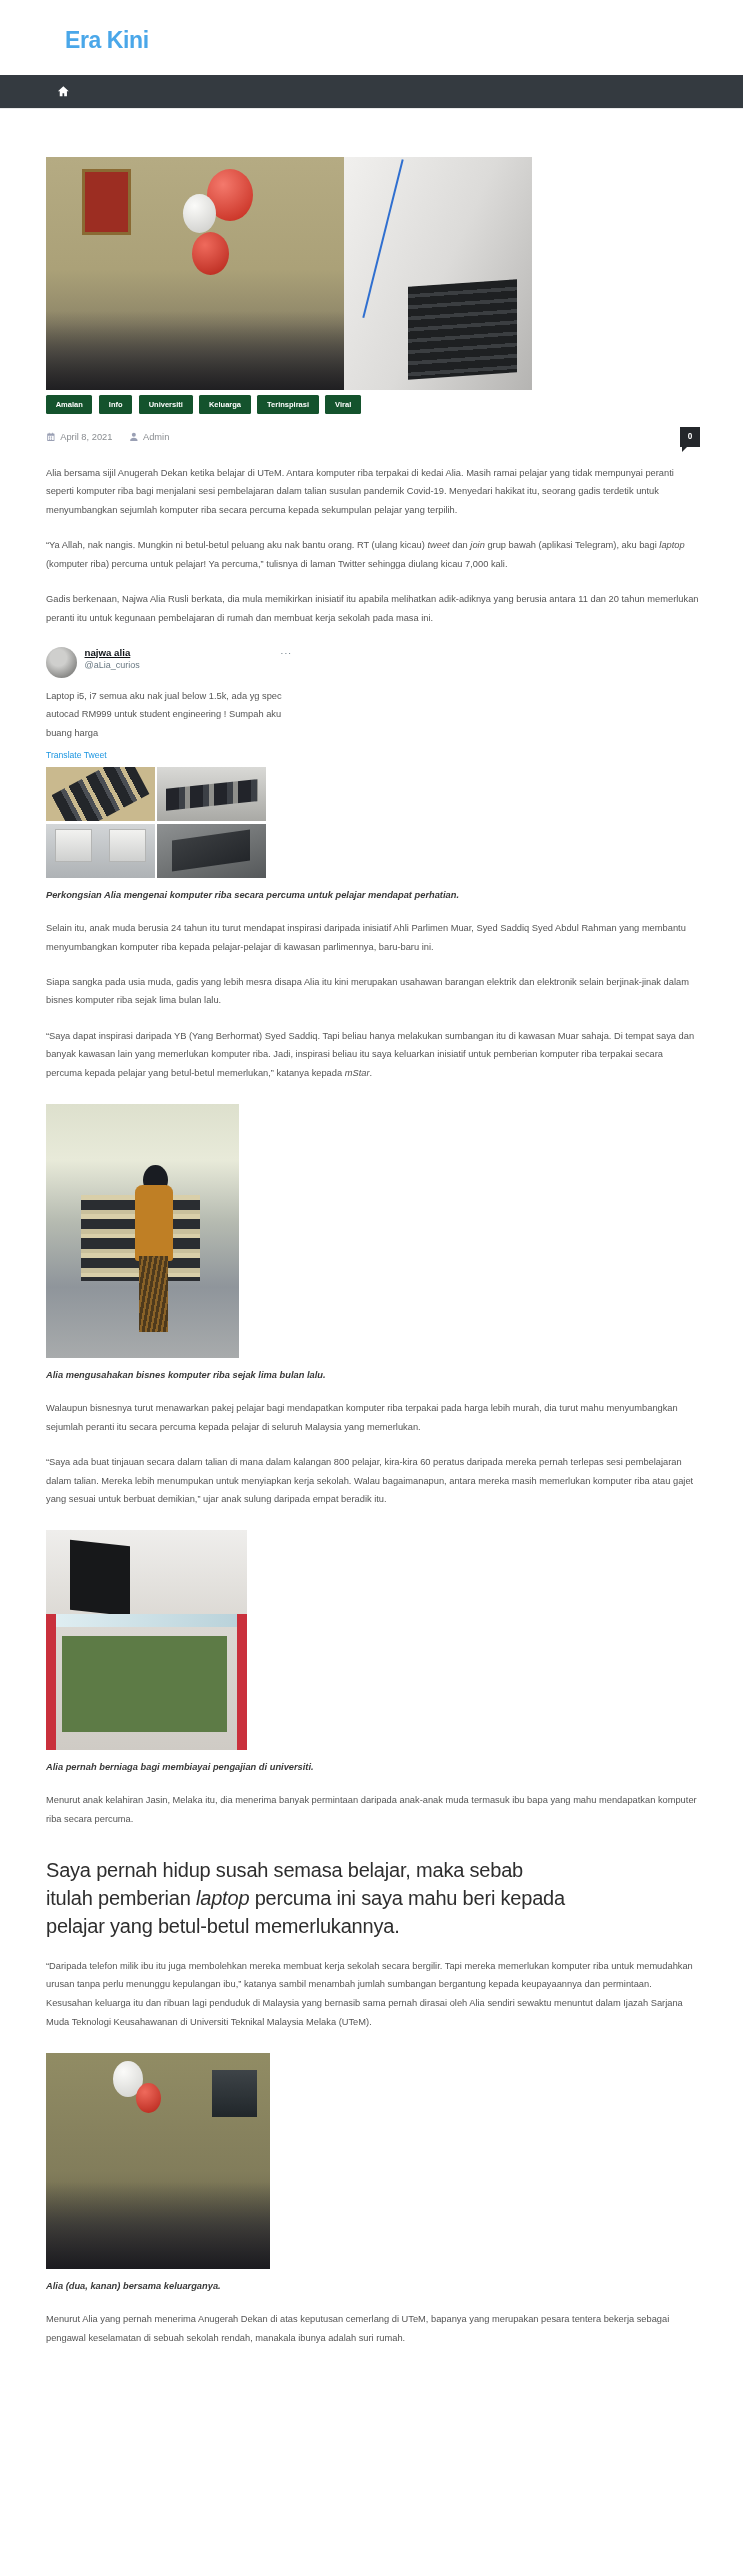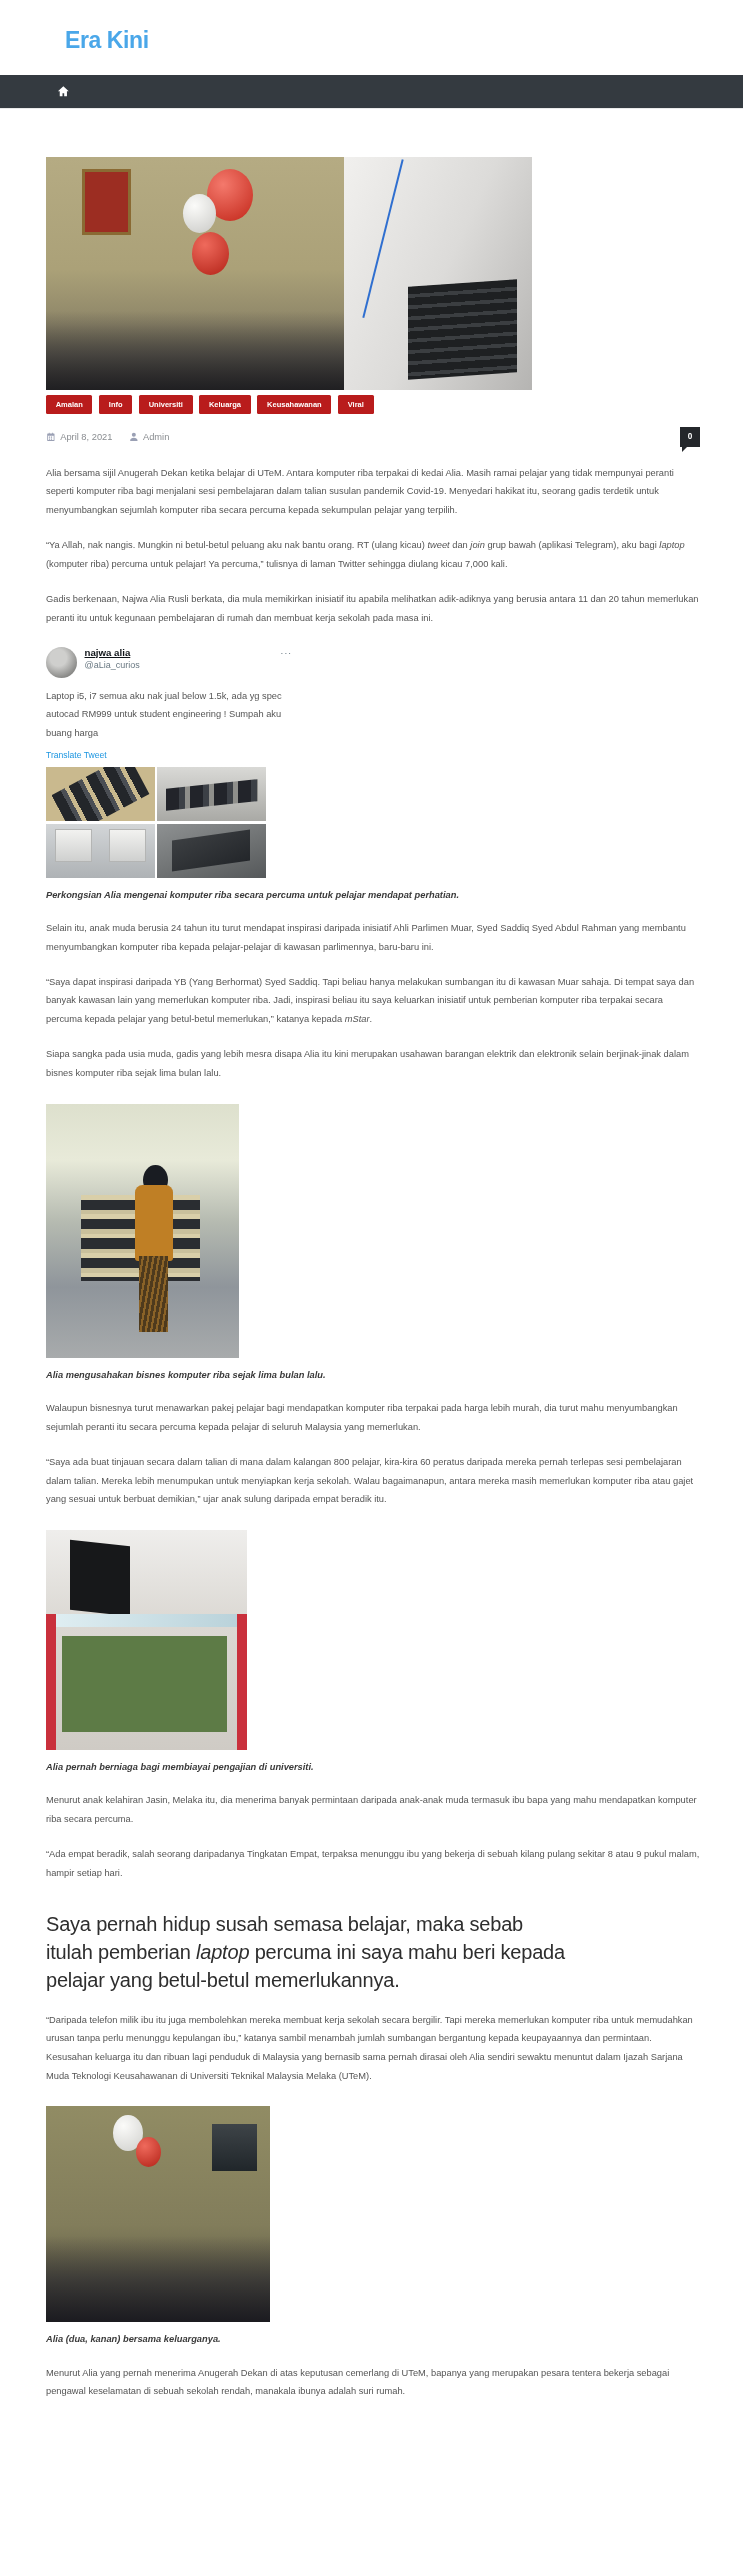--- a/index.html
+++ b/index.html
@@ -33,21 +33,21 @@
   .wall-frame { position:absolute; left:12%; top:5%; width:49px; height:66px; background:#9c2d22; border:3.7px solid #8a6a33; }
   .crowd { position:absolute; bottom:0; left:0; width:100%; height:34%;
     background:linear-gradient(180deg, rgba(0,0,0,0) 0%, rgba(40,40,48,.55) 55%, rgba(25,25,30,.85) 100%); }
   .laptop-stack { position:absolute; right:8%; bottom:6%; width:58%; height:40%; transform:skewY(-4deg);
     background:repeating-linear-gradient(180deg,#1e2022 0 7.5px,#3b3e41 7.5px 11.2px); }
   .cable { position:absolute; top:0; left:20%; width:1.5px; height:70%; background:#2f6fd0; transform:rotate(14deg); }
   
   .post-title { color:#2e2e2e; font-size:15.7px; line-height:21.6px; font-weight:700;
     letter-spacing:-0.1px; margin:22.4px 0 12px; width:627px; }
   .tags { display:flex; gap:6.7px; margin:4.5px 0 13.4px; }
-  .tag { background:#b91c1c; color:#fff; font-size:7.5px; font-weight:bold;
+  .tag { background:#14532d; color:#fff; font-size:7.5px; font-weight:bold;
     padding:5.2px 9.7px; border-radius:1.5px; cursor:pointer; text-decoration:none; }
   .meta { display:flex; align-items:center; gap:16.4px; color:#8a8d91; font-size:9.3px; margin:10.4px 0 4.5px; position:relative; }
   .meta-item { display:inline-flex; align-items:center; gap:4.5px; }
   .comment-badge { margin-left:auto; position:relative; background:#24272b; color:#fff;
     min-width:20px; height:20px; line-height:20px; text-align:center; font-size:8.2px; font-weight:bold; cursor:pointer; }
   .comment-badge::after { content:""; position:absolute; left:2.2px; bottom:-4.5px;
     border:3px solid transparent; border-top-color:#24272b; border-left-color:#24272b; }
   
   .content p { font-size:9.3px; line-height:18.7px; color:#555; margin:16.4px 0; width:654px; }
   .content em { font-style:italic; }
@@ -128,21 +128,21 @@
       <div class="laptop-stack"></div>
     </div>
   </figure>
 
 
   <div class="tags">
     <a class="tag">Amalan</a>
     <a class="tag">Info</a>
     <a class="tag">Universiti</a>
     <a class="tag">Keluarga</a>
-    <a class="tag">Keusahawanan</a>
+    <a class="tag">Terinspirasi</a>
     <a class="tag">Viral</a>
   </div>
 
   <div class="meta">
     <span class="meta-item">
       <svg width="9.7" height="9.7" viewBox="0 0 24 24">
         <path fill="#9aa0b4" d="M7 2v2H4a1 1 0 0 0-1 1v16a1 1 0 0 0 1 1h16a1 1 0 0 0 1-1V5a1 1 0 0 0-1-1h-3V2h-2v2H9V2H7zm-2 7h14v11H5V9zm2 2v3h3v-3H7zm5 0v3h3v-3h-3zm-5 5v3h3v-3H7zm5 0v3h3v-3h-3z"></path>
       </svg>
       <span>April 8, 2021</span>
     </span>
@@ -183,22 +183,22 @@
         </div>
       <div class="ph tg-4">
           <div class="lid"></div>
         </div>
     </div>
   </div>
 
   <div class="caption">Perkongsian Alia mengenai komputer riba secara percuma untuk pelajar mendapat perhatian.</div>
 
   <p>Selain itu, anak muda berusia 24 tahun itu turut mendapat inspirasi daripada inisiatif Ahli Parlimen Muar, Syed Saddiq Syed Abdul Rahman yang membantu menyumbangkan komputer riba kepada pelajar-pelajar di kawasan parlimennya, baru-baru ini.</p>
+  <p>Siapa sangka pada usia muda, gadis yang lebih mesra disapa Alia itu kini merupakan usahawan barangan elektrik dan elektronik selain berjinak-jinak dalam bisnes komputer riba sejak lima bulan lalu.</p>
   <p>“Saya dapat inspirasi daripada YB (Yang Berhormat) Syed Saddiq. Tapi beliau hanya melakukan sumbangan itu di kawasan Muar sahaja. Di tempat saya dan banyak kawasan lain yang memerlukan komputer riba. Jadi, inspirasi beliau itu saya keluarkan inisiatif untuk pemberian komputer riba terpakai secara percuma kepada pelajar yang betul-betul memerlukan,” katanya kepada <em>mStar</em>.</p>
-  <p>Siapa sangka pada usia muda, gadis yang lebih mesra disapa Alia itu kini merupakan usahawan barangan elektrik dan elektronik selain berjinak-jinak dalam bisnes komputer riba sejak lima bulan lalu.</p>
 
   <figure class="photo">
     <div class="ph photo-standing">
       <div class="shelf"></div>
       <div class="person-hijab"></div>
       <div class="person-top"></div>
       <div class="person-legs"></div>
     </div>
   </figure>
   <div class="caption">Alia mengusahakan bisnes komputer riba sejak lima bulan lalu.</div>
@@ -211,21 +211,20 @@
       <div class="laptop"></div>
       <div class="glass"></div>
       <div class="side l"></div>
       <div class="side r"></div>
       <div class="mat"></div>
     </div>
   </figure>
   <div class="caption">Alia pernah berniaga bagi membiayai pengajian di universiti.</div>
 
   <p>Menurut anak kelahiran Jasin, Melaka itu, dia menerima banyak permintaan daripada anak-anak muda termasuk ibu bapa yang mahu mendapatkan komputer riba secara percuma.</p>
-  <p>“Ada empat beradik, salah seorang daripadanya Tingkatan Empat, terpaksa menunggu ibu yang bekerja di sebuah kilang pulang sekitar 8 atau 9 pukul malam, hampir setiap hari.</p>
 
   <h2 class="post-subheading">Saya pernah hidup susah semasa belajar, maka sebab itulah pemberian <em>laptop</em> percuma ini saya mahu beri kepada pelajar yang betul-betul memerlukannya.</h2>
 
   <p>“Daripada telefon milik ibu itu juga membolehkan mereka membuat kerja sekolah secara bergilir. Tapi mereka memerlukan komputer riba untuk memudahkan urusan tanpa perlu menunggu kepulangan ibu,” katanya sambil menambah jumlah sumbangan bergantung kepada keupayaannya dan permintaan. Kesusahan keluarga itu dan ribuan lagi penduduk di Malaysia yang bernasib sama pernah dirasai oleh Alia sendiri sewaktu menuntut dalam Ijazah Sarjana Muda Teknologi Keusahawanan di Universiti Teknikal Malaysia Melaka (UTeM).</p>
 
   <figure class="photo">
     <div class="ph photo-family">
       <div class="balloon balloon-w"></div>
       <div class="balloon balloon-r"></div>
       <div class="aircond"></div>

